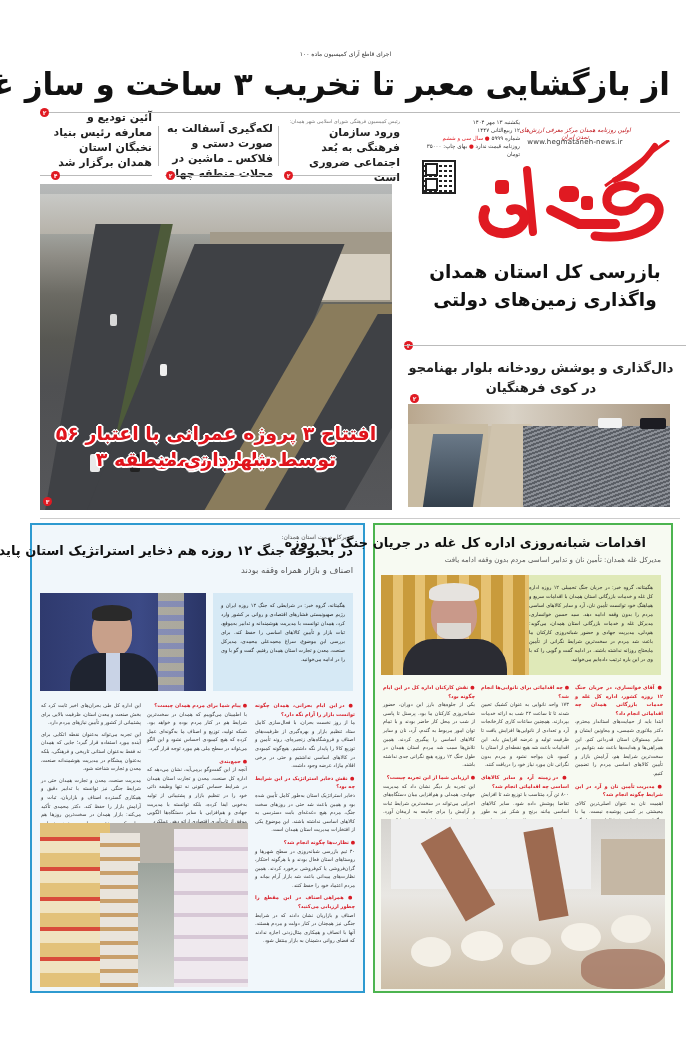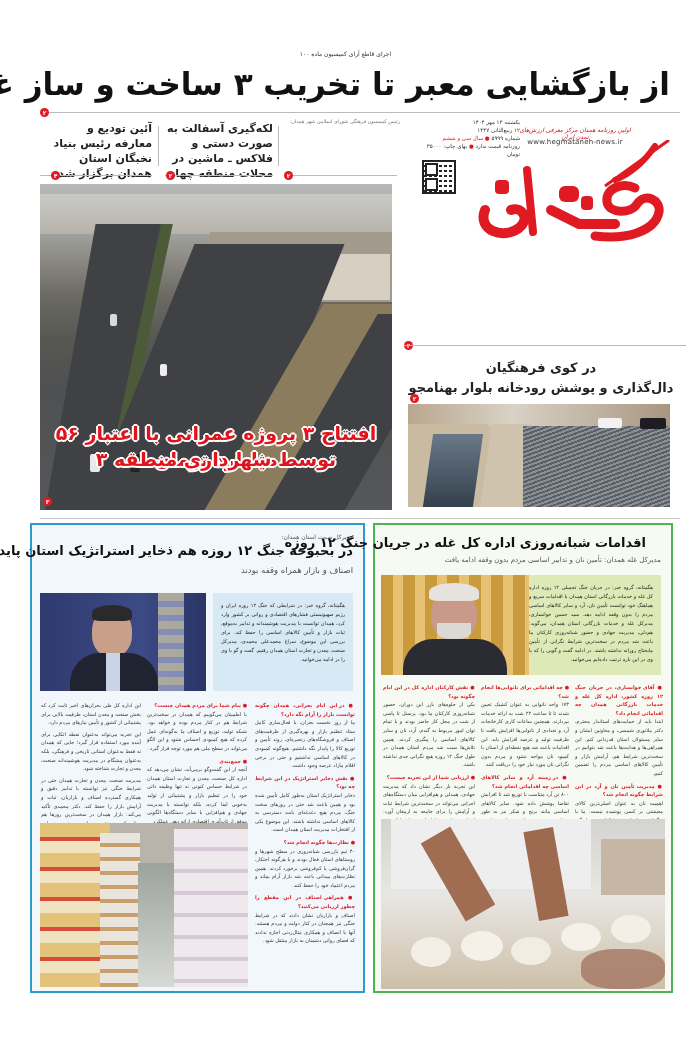--- a/index.html
+++ b/index.html
@@ -68,27 +68,28 @@
 </head>
 <body>
 
 <div class="kicker">اجرای قاطع آرای کمیسیون ماده ۱۰۰</div>
 <div class="main-headline">از بازگشایی معبر تا تخریب ۳ ساخت و ساز غیرمجاز</div>
 <div class="top-rule"></div>
 <span class="page-badge pb-abs" style="top:108px;left:40px">۲</span>
 
 <div class="teaser" style="left:288px;width:112px">
   <span class="pre">رئیس کمیسیون فرهنگی شورای اسلامی شهر همدان:</span>
+  <span>ورود سازمان فرهنگی به بُعد اجتماعی ضروری است</span>
 </div>
 <div class="teaser-sep" style="left:278px"></div>
 <div class="teaser" style="left:165px;width:108px;top:121px">
   <span>لکه‌گیری آسفالت به صورت دستی و فلاکس ـ ماشین در محلات منطقه چهار همدان</span>
 </div>
 <div class="teaser-sep" style="left:158px"></div>
-<div class="teaser" style="left:48px;width:104px;top:121px">
+<div class="teaser" style="left:48px;width:104px;top:110px">
   <span>آئین تودیع و معارفه رئیس بنیاد نخبگان استان همدان برگزار شد</span>
 </div>
 <div class="teaser-rule" style="left:40px;width:112px"></div>
 <div class="teaser-rule" style="left:165px;width:108px"></div>
 <div class="teaser-rule" style="left:285px;width:112px"></div>
 <span class="page-badge pb-abs" style="top:171px;left:51px">۴</span>
 <span class="page-badge pb-abs" style="top:171px;left:166px">۲</span>
 <span class="page-badge pb-abs" style="top:171px;left:284px">۲</span>
 
 <div class="masthead-info">
@@ -106,20 +107,22 @@
   <path d="M180 48 C168 42 150 48 152 62 C154 74 176 74 182 64 C190 52 206 60 204 72 C200 92 170 100 140 96" stroke="#e01a22" stroke-width="9" fill="none" stroke-linecap="round"></path>
   <rect x="104" y="46" width="20" height="16" rx="6" fill="#e01a22"></rect>
   <rect x="126" y="56" width="12" height="14" rx="4" fill="#e01a22"></rect>
   <path d="M96 70 L124 84 L160 84" stroke="#e01a22" stroke-width="10" fill="none" stroke-linecap="round"></path>
   <path d="M72 30 L78 92" stroke="#e01a22" stroke-width="8" fill="none" stroke-linecap="round"></path>
   <path d="M30 70 C22 90 48 100 64 88 C76 78 66 66 56 70" stroke="#e01a22" stroke-width="10" fill="none" stroke-linecap="round"></path>
   <rect x="40" y="40" width="14" height="14" rx="4" fill="#e01a22"></rect>
 </svg>
 
 <div class="lead-hl">
+  <div>بازرسی کل استان همدان</div>
+  <div>واگذاری زمین‌های دولتی</div>
 </div>
 <span class="page-badge pb-abs" style="top:341px;left:404px">۴</span>
 <div style="position:absolute;top:345px;left:404px;width:282px;height:1px;background:#bbb"></div>
 
 <div class="main-photo">
   <div class="bldg" style="left:0;top:10px;width:352px;height:40px;background:linear-gradient(180deg,#c8c9c6,#b6b2a9)"></div>
   <div class="bldg" style="left:170px;top:48px;width:182px;height:70px;background:#a29a8a"></div>
   <div class="bldg" style="left:250px;top:70px;width:100px;height:46px;background:#d7d0c2"></div>
   <div class="road" style="left:30px;top:40px;width:70px;height:290px;transform:skewX(-10deg)"></div>
   <div class="median" style="left:90px;top:40px;width:12px;height:290px;transform:skewX(-12deg);background:#4d5a3a"></div>
@@ -129,22 +132,22 @@
   <div class="car" style="left:50px;top:270px"></div>
   <div class="car" style="left:90px;top:270px;background:#222"></div>
   <div class="car" style="left:70px;top:130px;background:#d8d8d8;width:7px;height:12px"></div>
   <div class="car" style="left:120px;top:180px;background:#eee;width:7px;height:12px"></div>
   <div class="photo-caption" style="top:236px">افتتاح ۳ پروژه عمرانی با اعتبار ۵۶ میلیارد تومان</div>
   <div class="photo-caption" style="top:262px">توسط شهرداری منطقه ۳</div>
   <span class="page-badge pb-abs" style="bottom:4px;left:3px">۳</span>
 </div>
 
 <div class="river-hl">
+  <div>دال‌گذاری و پوشش رودخانه بلوار بهنامجو</div>
   <div>در کوی فرهنگیان</div>
-  <div>دال‌گذاری و پوشش رودخانه بلوار بهنامجو</div>
 </div>
 <span class="page-badge pb-abs" style="top:394px;left:410px">۲</span>
 <div class="river-photo">
   <div style="position:absolute;left:0;top:0;width:262px;height:22px;background:linear-gradient(90deg,#b9a78e,#d9d2c6 40%,#a89680)"></div>
   <div style="position:absolute;left:0;top:20px;width:80px;height:83px;background:#c8bba2"></div>
   <div style="position:absolute;left:20px;top:30px;width:50px;height:73px;background:linear-gradient(180deg,#6a7988,#34404c);transform:skewX(-8deg)"></div>
   <div style="position:absolute;left:78px;top:20px;width:40px;height:83px;background:#cfc3ad;transform:skewX(-8deg)"></div>
   <div style="position:absolute;left:115px;top:22px;width:147px;height:81px;background:repeating-linear-gradient(160deg,#5b5f66 0 2px,#8b8f96 2px 4px)"></div>
   <div style="position:absolute;left:190px;top:14px;width:24px;height:10px;background:#f2f2f2;border-radius:2px"></div>
   <div style="position:absolute;left:232px;top:14px;width:26px;height:11px;background:#1c1c22;border-radius:2px"></div>

